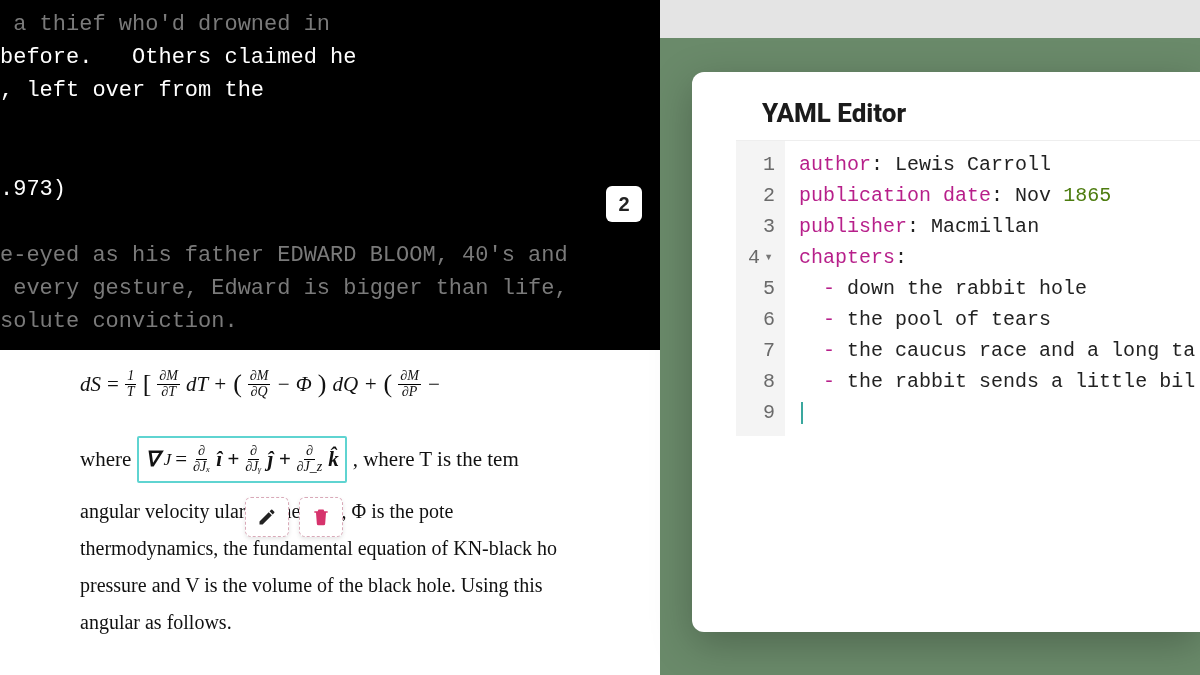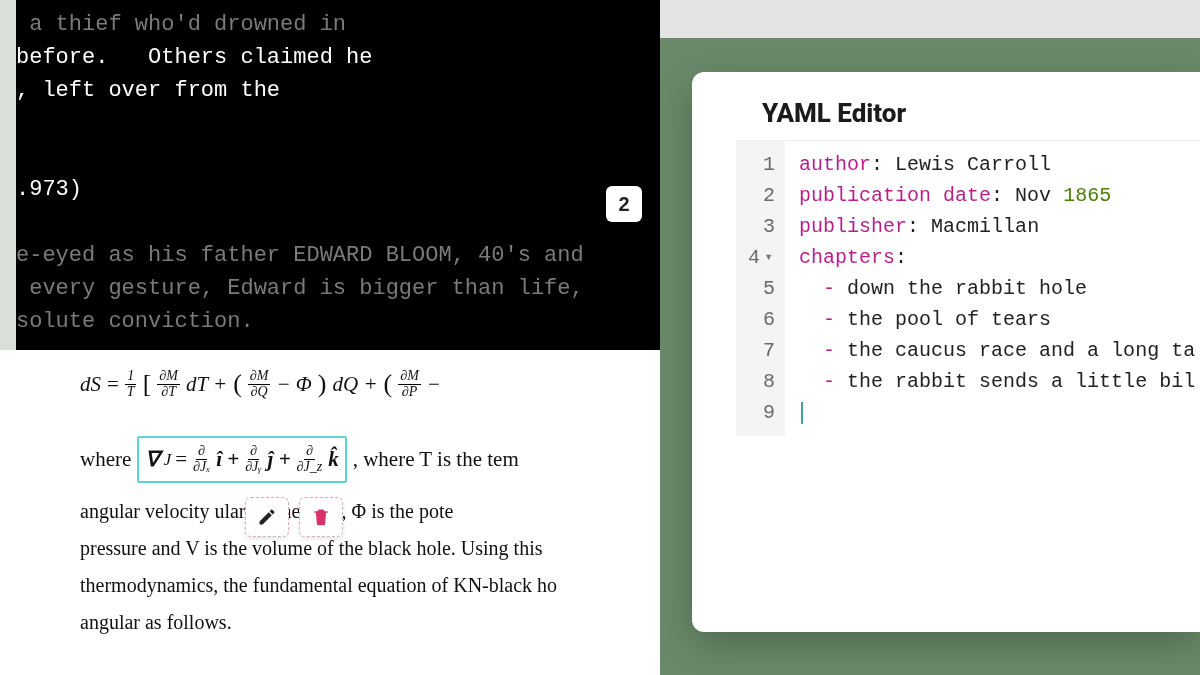--- a/index.html
+++ b/index.html
@@ -2,21 +2,21 @@
 <html><head>
 <meta charset="utf-8">
 <style>
   * { margin: 0; padding: 0; box-sizing: border-box; }
   html, body { width: 1200px; height: 675px; overflow: hidden; font-family: sans-serif; }
   body { position: relative; background: #d8e0d8; }
 
   
   .terminal {
     position: absolute;
-    left: 16px; top: 0;
+    left: 0; top: 0;
     width: 660px; height: 350px;
     background: #000;
     color: #fff;
     font-family: "Courier New", monospace;
     font-size: 22px;
     line-height: 1.5;
     padding: 8px 0 0 0;
     overflow: hidden;
     white-space: pre;
   }
@@ -217,22 +217,22 @@
       <span class="frac">
           <span class="num">∂</span>
           <span class="den">∂J_z</span>
         </span>
       <span style="font-weight:bold">k̂</span>
     </span>
     <span style="font-style:normal"> , where T is the tem</span>
   </div>
 
   <p>angular velocity              ular momentum, Φ is the pote</p>
+  <p>thermodynamics, the fundamental equation of KN-black ho</p>
   <p>pressure and V is the volume of the black hole. Using this </p>
-  <p>thermodynamics, the fundamental equation of KN-black ho</p>
   <p>angular as follows.</p>
 </div>
 
 <div class="sel-toolbar">
   <div class="tbtn">
     <svg viewBox="0 0 24 24">
       <path fill="#222" d="M3 17.25V21h3.75L17.81 9.94l-3.75-3.75L3 17.25zM20.71 7.04a1 1 0 0 0 0-1.41l-2.34-2.34a1 1 0 0 0-1.41 0l-1.83 1.83 3.75 3.75 1.83-1.83z"></path>
     </svg>
   </div>
   <div class="tbtn">

